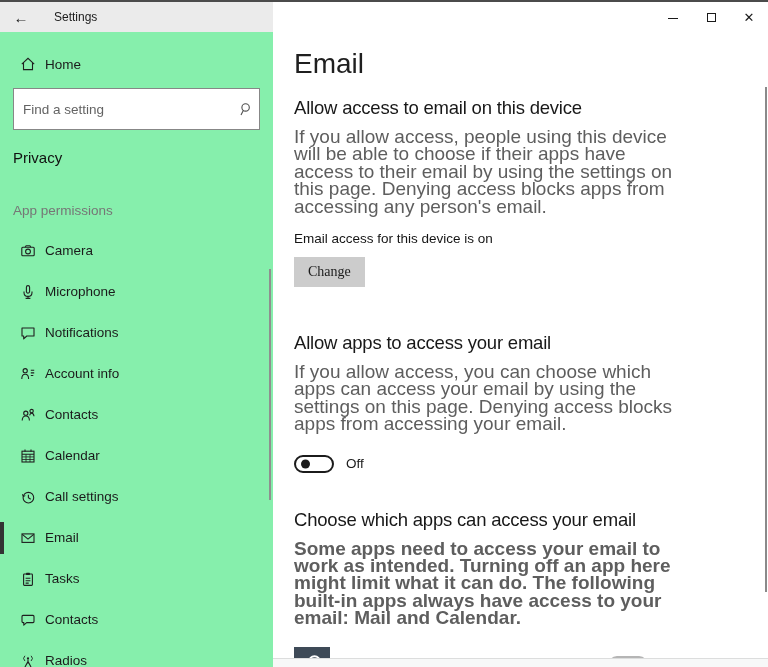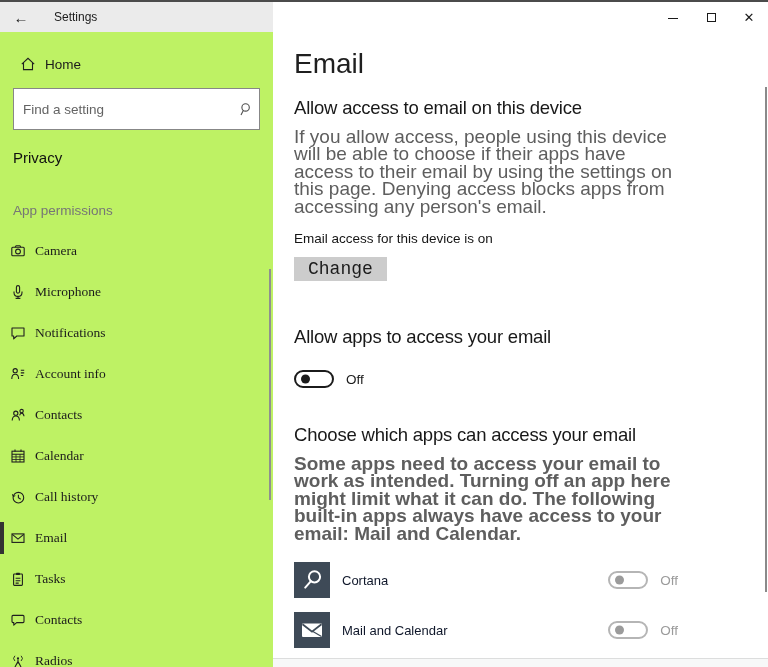--- a/index.html
+++ b/index.html
@@ -27,61 +27,61 @@
   .win-controls { position:absolute; right:0; top:0; height:30px; display:flex; }
   .win-btn { width:38px; height:30px; display:flex; align-items:center; justify-content:center;
     color:#1a1a1a; font-size:12px; }
   .win-btn.min span { display:block; width:10px; height:1px; background:#1a1a1a; margin-top:3px; }
   .win-btn.max span { display:block; width:9px; height:9px; border:1px solid #1a1a1a; }
   .win-btn.close { font-size:13px; }
 
   
   .sidebar {
     position:absolute; left:0; top:30px; width:273px; bottom:0;
-    background:#bef264; overflow:hidden;
+    background:#86efac; overflow:hidden;
   }
   .home-row { display:flex; align-items:center; margin:22px 0 0 20px; height:20px; }
   .home-row .nav-ic { width:16px; height:16px; margin-right:9px; }
   .home-label { font-size:13.5px; color:#1b1b1b; }
   .search-box {
     margin:14px 13px 0 13px; height:42px; background:#fff;
     border:1px solid #878787; display:flex; align-items:center; padding:0 7px 0 9px;
   }
   .search-box input {
     flex:1; border:none; outline:none; background:transparent;
     font-family:"Liberation Sans", sans-serif; font-size:13.5px; color:#3a3a3a;
   }
   .search-box input::placeholder { color:#636363; opacity:1; }
   .search-glyph { width:14px; height:14px; flex:none; }
   .privacy-title { margin:19px 0 0 13px; font-size:15px; font-weight:normal; color:#101010; }
   .group-title { margin:37px 0 0 13px; font-size:13.5px; color:#767676; }
   .nav { margin-top:12px; }
   .nav-item {
-    position:relative; height:41px; display:flex; align-items:center; padding-left:10px;font-family:Liberation Serif, serif;
+    position:relative; height:41px; display:flex; align-items:center; padding-left:20px;
   }
   .nav-item .nav-ic { width:16px; height:16px; margin-right:9px; flex:none; }
   .nav-label { font-size:13.5px; color:#1b1b1b; }
   .nav-item.selected .accent {
     position:absolute; left:0; top:50%; transform:translateY(-50%);
     width:4px; height:32px; background:#333333;
   }
   .sb-scroll { position:absolute; right:2px; top:237px; width:2px; height:231px; background:#8f8f8f; }
 
   
   .main {
     position:absolute; left:273px; top:30px; right:0; bottom:0;
     background:#fff; padding:16px 20px 0 21px; overflow:hidden;
   }
   .page-title { font-size:28px; font-weight:300; color:#1f1f1f; letter-spacing:0; margin:0 0 17px; }
   .sec-heading { font-size:18.5px; font-weight:400; color:#181818; letter-spacing:-0.2px; margin:0 0 9px; }
   .body-text { font-size:19px; line-height:17.4px; color:#5e5e5e; max-width:388px; margin:0 0 16px; }
   .status-line { font-size:13.5px; color:#151515; margin:0 0 11px; }
   .change-btn {
-    display:inline-block; height:24px; padding:0 14px; background:#cccccc; border:none;
-    font-family:Liberation Mono, monospace; font-size:18px; color:#1b1b1b; margin-bottom:45px;
+    display:inline-block; height:30px; padding:0 14px; background:#cccccc; border:none;
+    font-family:Liberation Serif, serif; font-size:14px; color:#1b1b1b; margin-bottom:45px;
   }
   .toggle-row { display:flex; align-items:center; gap:12px; margin:22px 0 36px; }
   .toggle {
     position:relative; width:40px; height:18px; border:2px solid #1b1b1b; border-radius:11px;
     background:#fff; flex:none;
   }
   .toggle .knob {
     position:absolute; left:5px; top:50%; transform:translateY(-50%);
     width:9px; height:9px; border-radius:50%; background:#1b1b1b;
   }
@@ -205,21 +205,21 @@
         </svg>
         <span class="nav-label">Calendar</span>
       </div>
 
       <div class="nav-item">
         <svg class="nav-ic" viewBox="0 0 16 16" fill="none" stroke="#1f1f1f" stroke-width="1.1">
           <circle cx="8.4" cy="8.7" r="5.3"></circle>
           <path d="M8.4 5.7 V8.7 L10.7 10.3"></path>
           <path d="M2.5 5.2 L3.1 7.5 L5.3 6.7" stroke-width="1"></path>
         </svg>
-        <span class="nav-label">Call history</span>
+        <span class="nav-label">Call settings</span>
       </div>
 
       <div class="nav-item selected">
         <span class="accent"></span>
         <svg class="nav-ic" viewBox="0 0 16 16" fill="none" stroke="#1f1f1f" stroke-width="1.1">
           <rect x="2" y="3.9" width="12" height="8.5"></rect>
           <path d="M2.3 4.3 L8 9.1 L13.7 4.3"></path>
         </svg>
         <span class="nav-label">Email</span>
       </div>
@@ -257,20 +257,21 @@
   <div class="main">
 
     <h1 class="page-title">Email</h1>
 
     <h2 class="sec-heading">Allow access to email on this device</h2>
     <p class="body-text">If you allow access, people using this device will be able to choose if their apps have access to their email by using the settings on this page. Denying access blocks apps from accessing any person's email.</p>
     <div class="status-line">Email access for this device is on</div>
     <button class="change-btn">Change</button>
 
     <h2 class="sec-heading">Allow apps to access your email</h2>
+    <p class="body-text">If you allow access, you can choose which apps can access your email by using the settings on this page. Denying access blocks apps from accessing your email.</p>
     <div class="toggle-row">
       <div class="toggle">
         <span class="knob"></span>
       </div>
       <span class="toggle-label">Off</span>
     </div>
 
     <h2 class="sec-heading">Choose which apps can access your email</h2>
     <p class="body-text" style="max-width:398px; margin-bottom:20px;font-weight:bold;">Some apps need to access your email to work as intended. Turning off an app here might limit what it can do. The following built-in apps always have access to your email: Mail and Calendar.</p>
 

